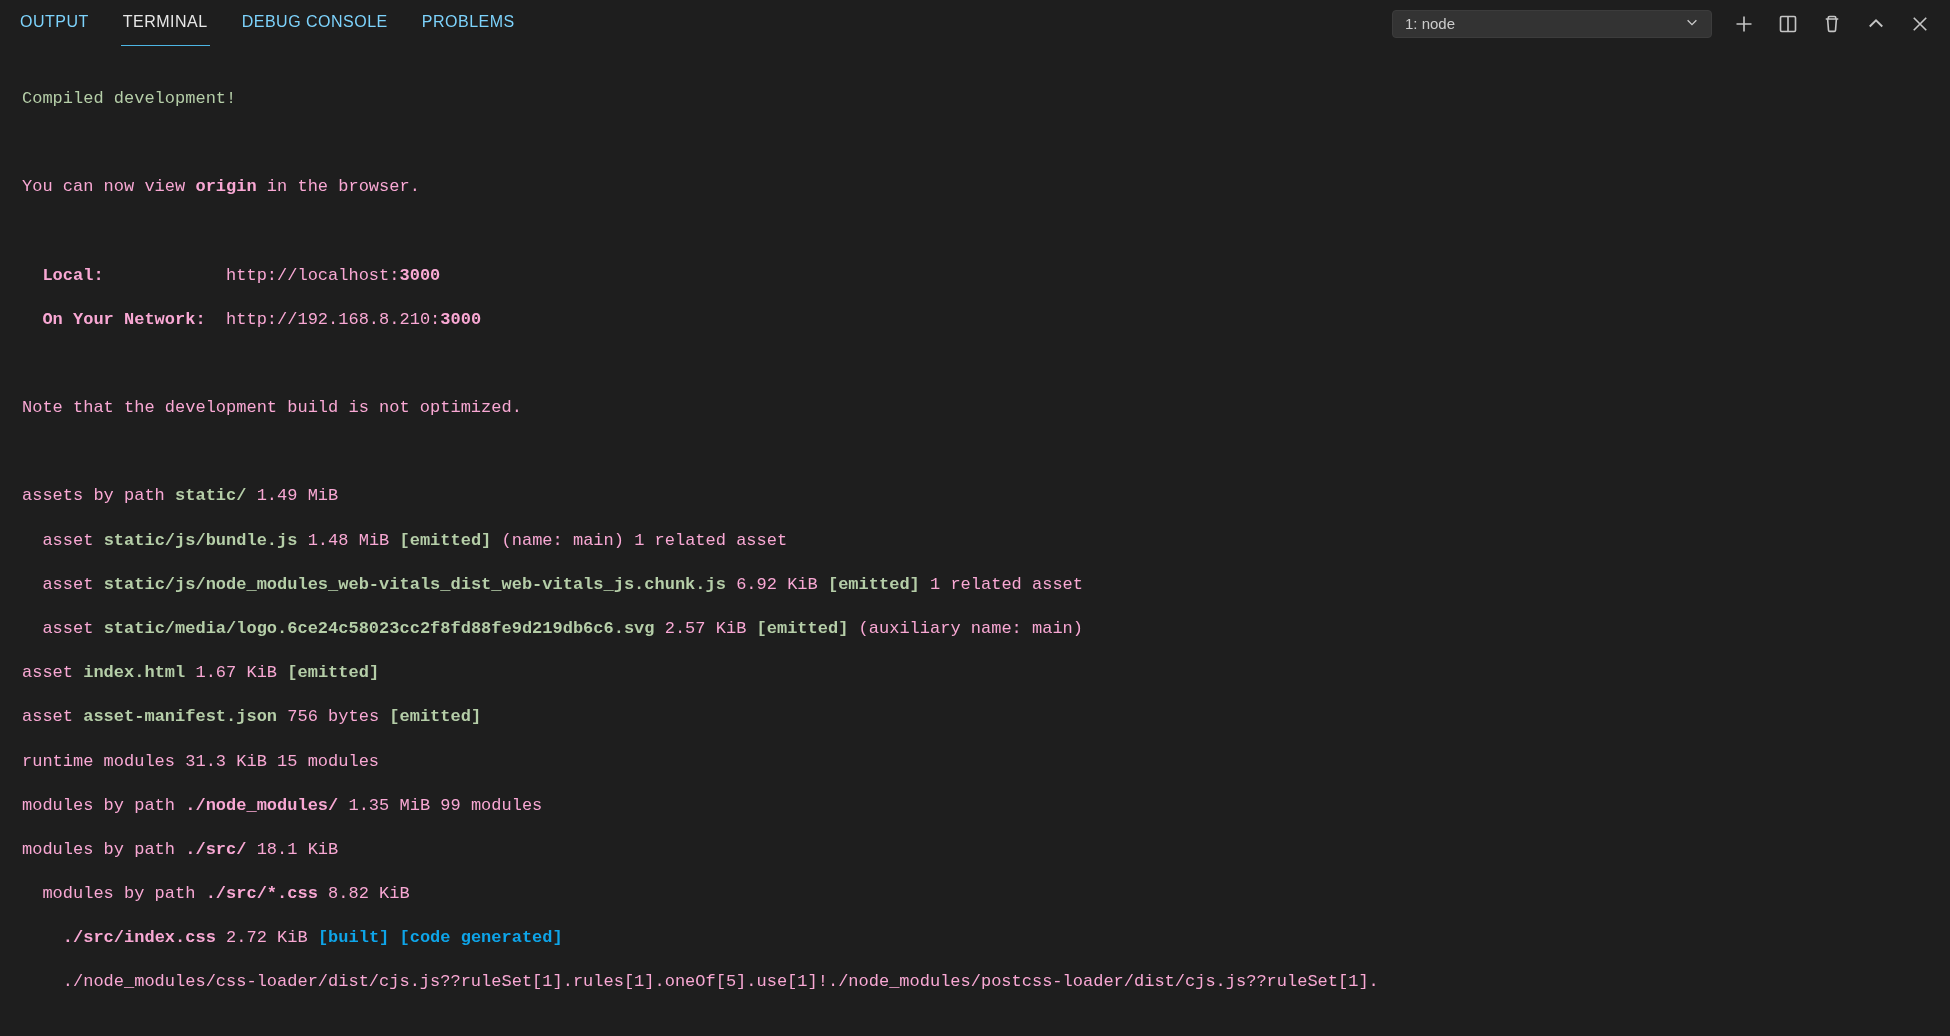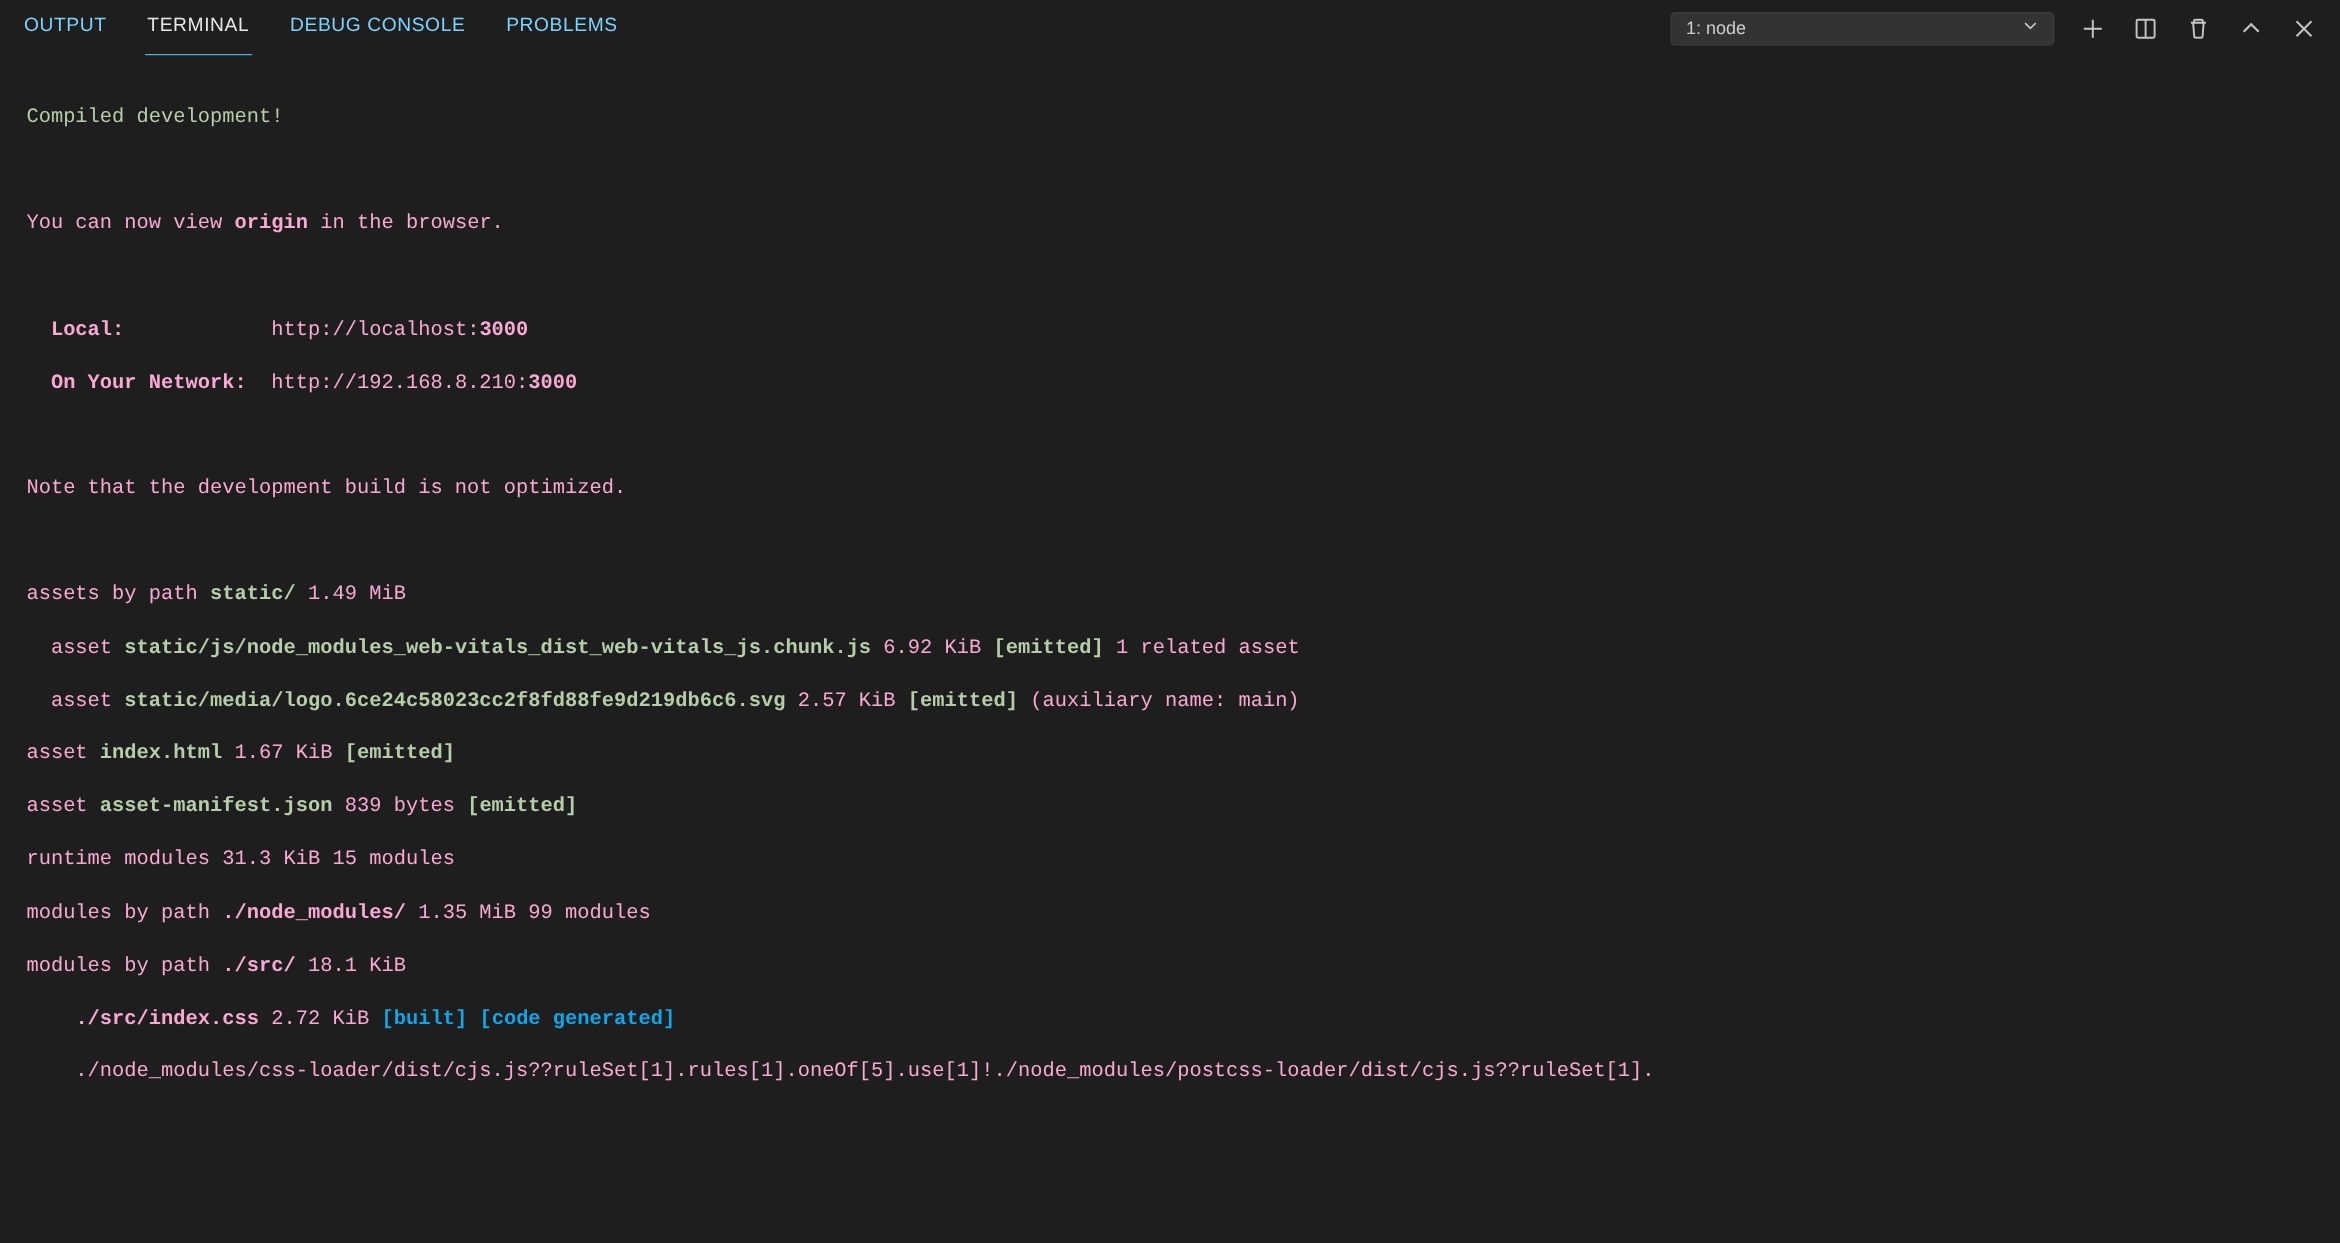--- a/index.html
+++ b/index.html
@@ -134,27 +134,29 @@
 <div class="line"><span class="green">Compiled development!</span></div>
 <div class="line"></div>
 <div class="line"><span class="white">You can now view </span><span class="bold white">origin</span><span class="white"> in the browser.</span></div>
 <div class="line"></div>
 <div class="line"><span class="bold white">  Local:           </span><span class="white"> http://localhost:</span><span class="bold white">3000</span></div>
 <div class="line"><span class="bold white">  On Your Network: </span><span class="white"> http://192.168.8.210:</span><span class="bold white">3000</span></div>
 <div class="line"></div>
 <div class="line"><span class="white">Note that the development build is not optimized.</span></div>
 <div class="line"></div>
 <div class="line"><span class="white">assets by path </span><span class="green-bold">static/</span><span class="white"> 1.49 MiB</span></div>
+<div class="line"><span class="white">  asset </span><span class="green-bold">static/js/bundle.js</span><span class="white"> 1.48 MiB </span><span class="green-bold">[emitted]</span><span class="white"> (name: main) 1 related asset</span></div>
 <div class="line"><span class="white">  asset </span><span class="green-bold">static/js/node_modules_web-vitals_dist_web-vitals_js.chunk.js</span><span class="white"> 6.92 KiB </span><span class="green-bold">[emitted]</span><span class="white"> 1 related asset</span></div>
 <div class="line"><span class="white">  asset </span><span class="green-bold">static/media/logo.6ce24c58023cc2f8fd88fe9d219db6c6.svg</span><span class="white"> 2.57 KiB </span><span class="green-bold">[emitted]</span><span class="white"> (auxiliary name: main)</span></div>
 <div class="line"><span class="white">asset </span><span class="green-bold">index.html</span><span class="white"> 1.67 KiB </span><span class="green-bold">[emitted]</span></div>
-<div class="line"><span class="white">asset </span><span class="green-bold">asset-manifest.json</span><span class="white"> 839 bytes </span><span class="green-bold">[emitted]</span></div>
+<div class="line"><span class="white">asset </span><span class="green-bold">asset-manifest.json</span><span class="white"> 756 bytes </span><span class="green-bold">[emitted]</span></div>
 <div class="line"><span class="white">runtime modules 31.3 KiB 15 modules</span></div>
 <div class="line"><span class="white">modules by path </span><span class="bold white">./node_modules/</span><span class="white"> 1.35 MiB 99 modules</span></div>
 <div class="line"><span class="white">modules by path </span><span class="bold white">./src/</span><span class="white"> 18.1 KiB</span></div>
+<div class="line"><span class="white">  modules by path </span><span class="bold white">./src/*.css</span><span class="white"> 8.82 KiB</span></div>
 <div class="line"><span class="white">    </span><span class="bold white">./src/index.css</span><span class="white"> 2.72 KiB </span><span class="yellow">[built]</span><span> </span><span class="yellow">[code generated]</span></div>
 <div class="line"><span class="white">    ./node_modules/css-loader/dist/cjs.js??ruleSet[1].rules[1].oneOf[5].use[1]!./node_modules/postcss-loader/dist/cjs.js??ruleSet[1].</span></div>
 
 
 
 
 
 
 
 

